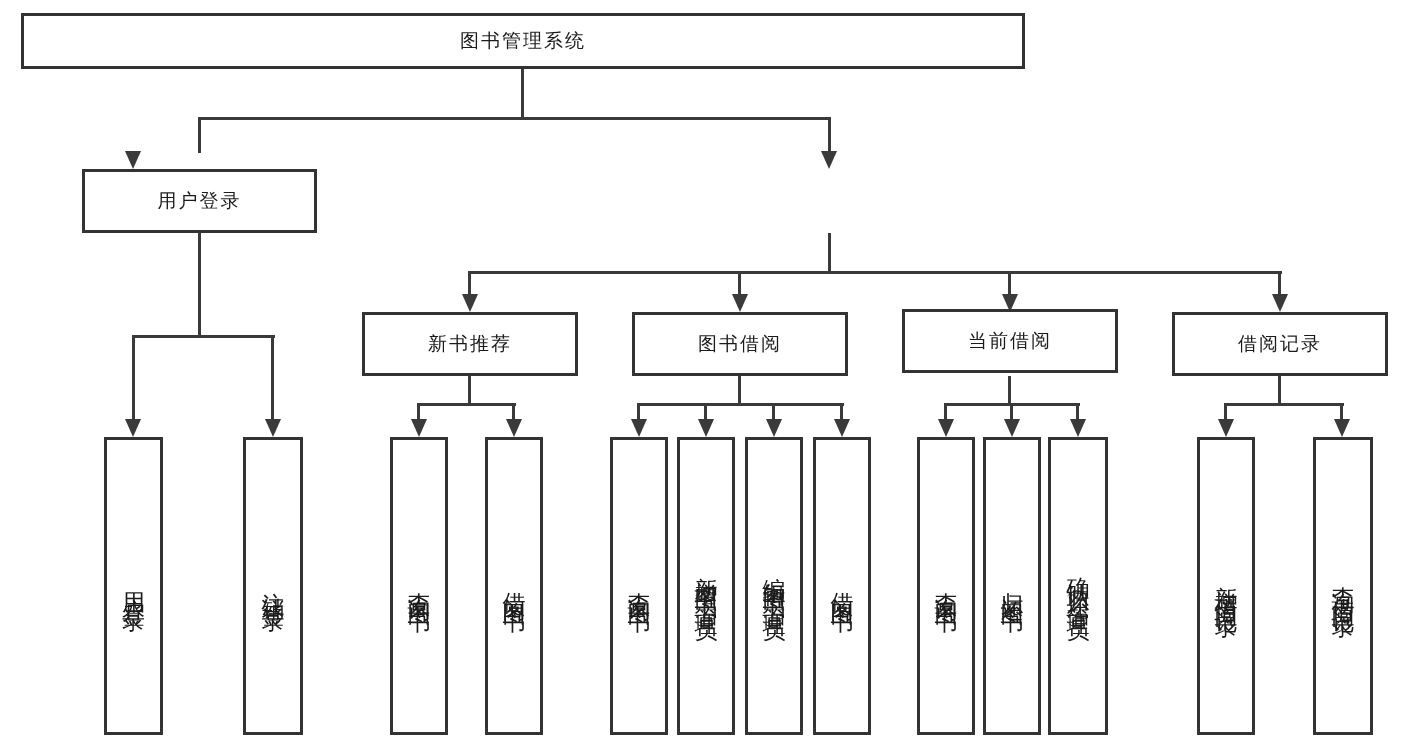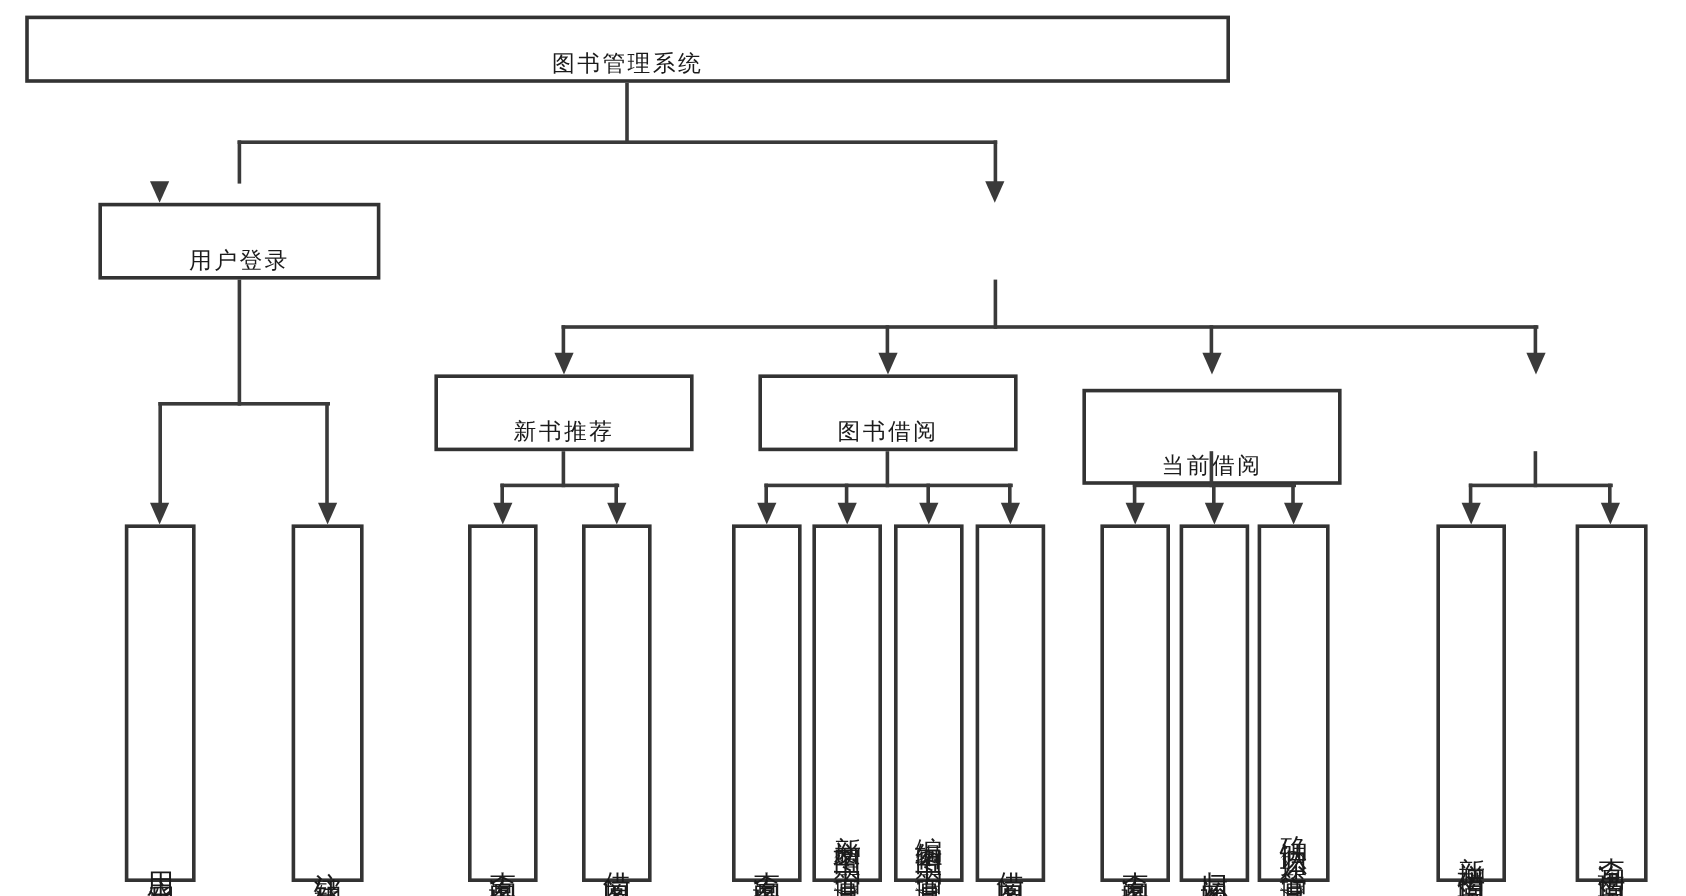--- a/index.html
+++ b/index.html
@@ -2,21 +2,21 @@
 <html><head>
 <meta charset="utf-8">
 <style>
   html,body{margin:0;padding:0;background:#fff;}
   .canvas{
     position:relative;width:1405px;height:747px;background:#ffffff;
     font-family:"Liberation Sans",sans-serif;overflow:hidden;
   }
   .box{
     position:absolute;box-sizing:border-box;border:3px solid #333333;background:#ffffff;
-    display:flex;align-items:flex-end;justify-content:center;
+    display:flex;align-items:center;justify-content:center;
   }
   .box .lbl{
     font-size:19px;color:#1b1b1b;letter-spacing:2px;white-space:nowrap;
   }
   .vbox .lbl{
     writing-mode:vertical-rl;text-orientation:mixed;
     font-size:23px;letter-spacing:6px;line-height:1;white-space:nowrap;
   }
   .line{position:absolute;background:#3a3a3a;}
   .ah{
@@ -67,22 +67,25 @@
   <div class="ah" style="left:732px;top:294px"></div>
   <div class="ah" style="left:1002px;top:294px"></div>
   <div class="ah" style="left:1272px;top:294px"></div>
 
   <div class="box" style="left:362px;top:312px;width:216px;height:64px">
     <span class="lbl">新书推荐</span>
   </div>
   <div class="box" style="left:632px;top:312px;width:216px;height:64px">
     <span class="lbl">图书借阅</span>
   </div>
-  <div class="box" style="left:902px;top:324px;width:216px;height:80px">
+  <div class="box" style="left:902px;top:309px;width:216px;height:64px">
     <span class="lbl">当前借阅</span>
+  </div>
+  <div class="box" style="left:1172px;top:312px;width:216px;height:64px">
+    <span class="lbl">借阅记录</span>
   </div>
 
   <div class="line" style="left:468px;top:376px;width:3px;height:30px"></div>
   <div class="line" style="left:417px;top:403px;width:99px;height:3px"></div>
   <div class="line" style="left:417px;top:403px;width:3px;height:18px"></div>
   <div class="line" style="left:512px;top:403px;width:3px;height:18px"></div>
   <div class="ah" style="left:411px;top:419px"></div>
   <div class="ah" style="left:506px;top:419px"></div>
 
   <div class="line" style="left:738px;top:376px;width:3px;height:30px"></div>

